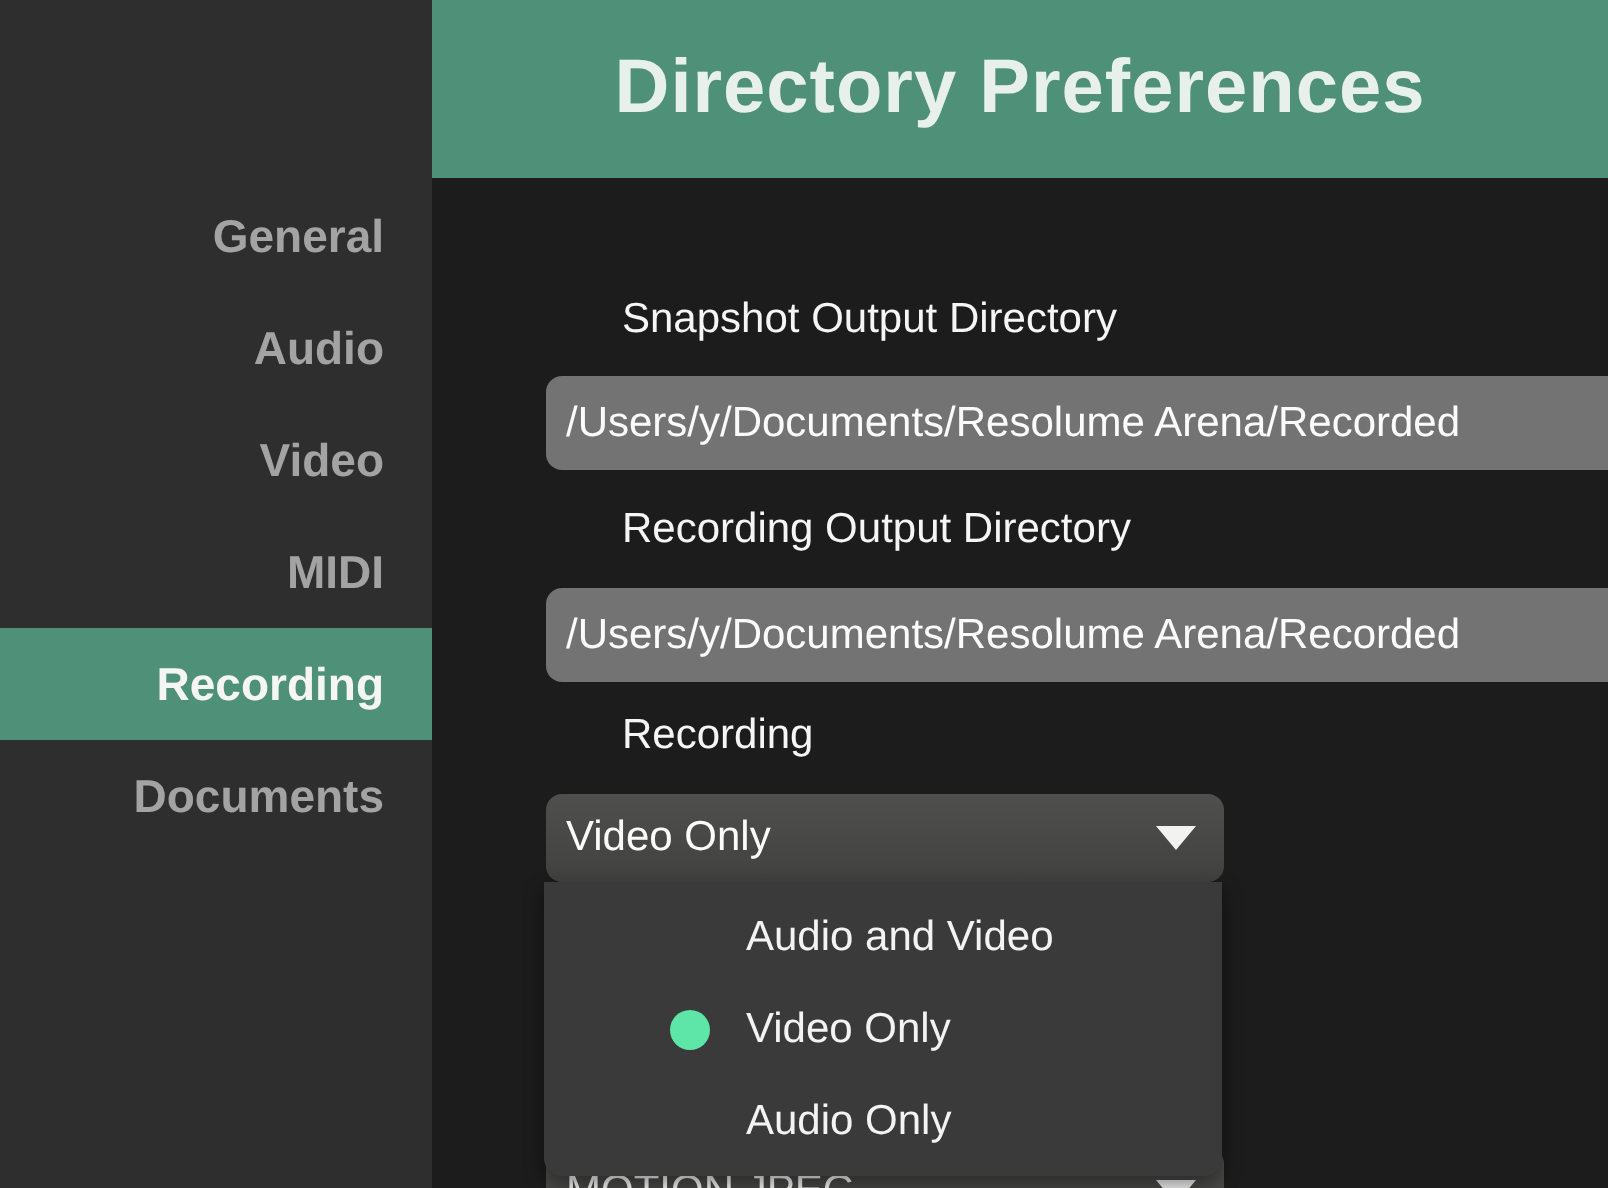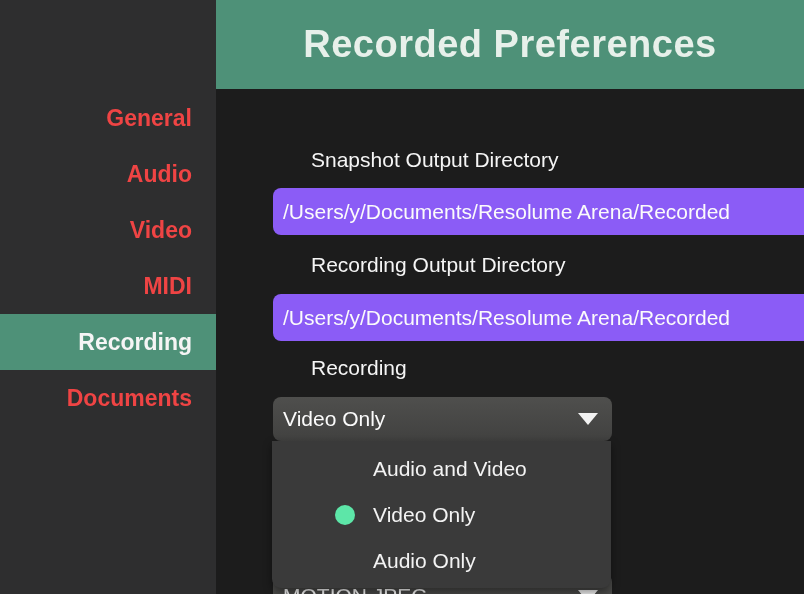--- a/index.html
+++ b/index.html
@@ -27,21 +27,21 @@
     left: 0; top: 90px;
     width: 216px;
   }
   .sidebar-item {
     height: 56px;
     line-height: 56px;
     text-align: right;
     padding-right: 24px;
     font-size: 23px;
     font-weight: bold;
-    color: #ef4444;
+    color: #a3a3a3;
     cursor: default;
     white-space: nowrap;
   }
   .sidebar-item.active {
     background: #4e9178;
     color: #f5f5f5;
   }
 
   
   .header {
@@ -70,21 +70,21 @@
     font-size: 21px;
     color: #f5f5f5;
     white-space: nowrap;
     margin-left: 28px;
   }
   .path-field {
     position: absolute;
     left: 273px;
     right: 0;
     height: 47px;
-    background: #8b5cf6;
+    background: #737373;
     border-radius: 8px 0 0 8px;
     display: flex;
     align-items: center;
     padding-left: 10px;
     overflow: hidden;
   }
   .path-field .field-text {
     font-size: 21px;
     color: #fbfbfb;
     white-space: nowrap;
@@ -165,21 +165,21 @@
       <div class="sidebar-item">General</div>
       <div class="sidebar-item">Audio</div>
       <div class="sidebar-item">Video</div>
       <div class="sidebar-item">MIDI</div>
       <div class="sidebar-item active">Recording</div>
       <div class="sidebar-item">Documents</div>
     </div>
   </div>
 
   <div class="header">
-    <div class="header-title">Recorded Preferences</div>
+    <div class="header-title">Directory Preferences</div>
   </div>
 
   <div class="content">
 
     <div class="field-label" style="top:148px;">Snapshot Output Directory</div>
     <div class="path-field" style="top:188px;">
       <span class="field-text">/Users/y/Documents/Resolume Arena/Recorded</span>
     </div>
 
     <div class="field-label" style="top:253px;">Recording Output Directory</div>

